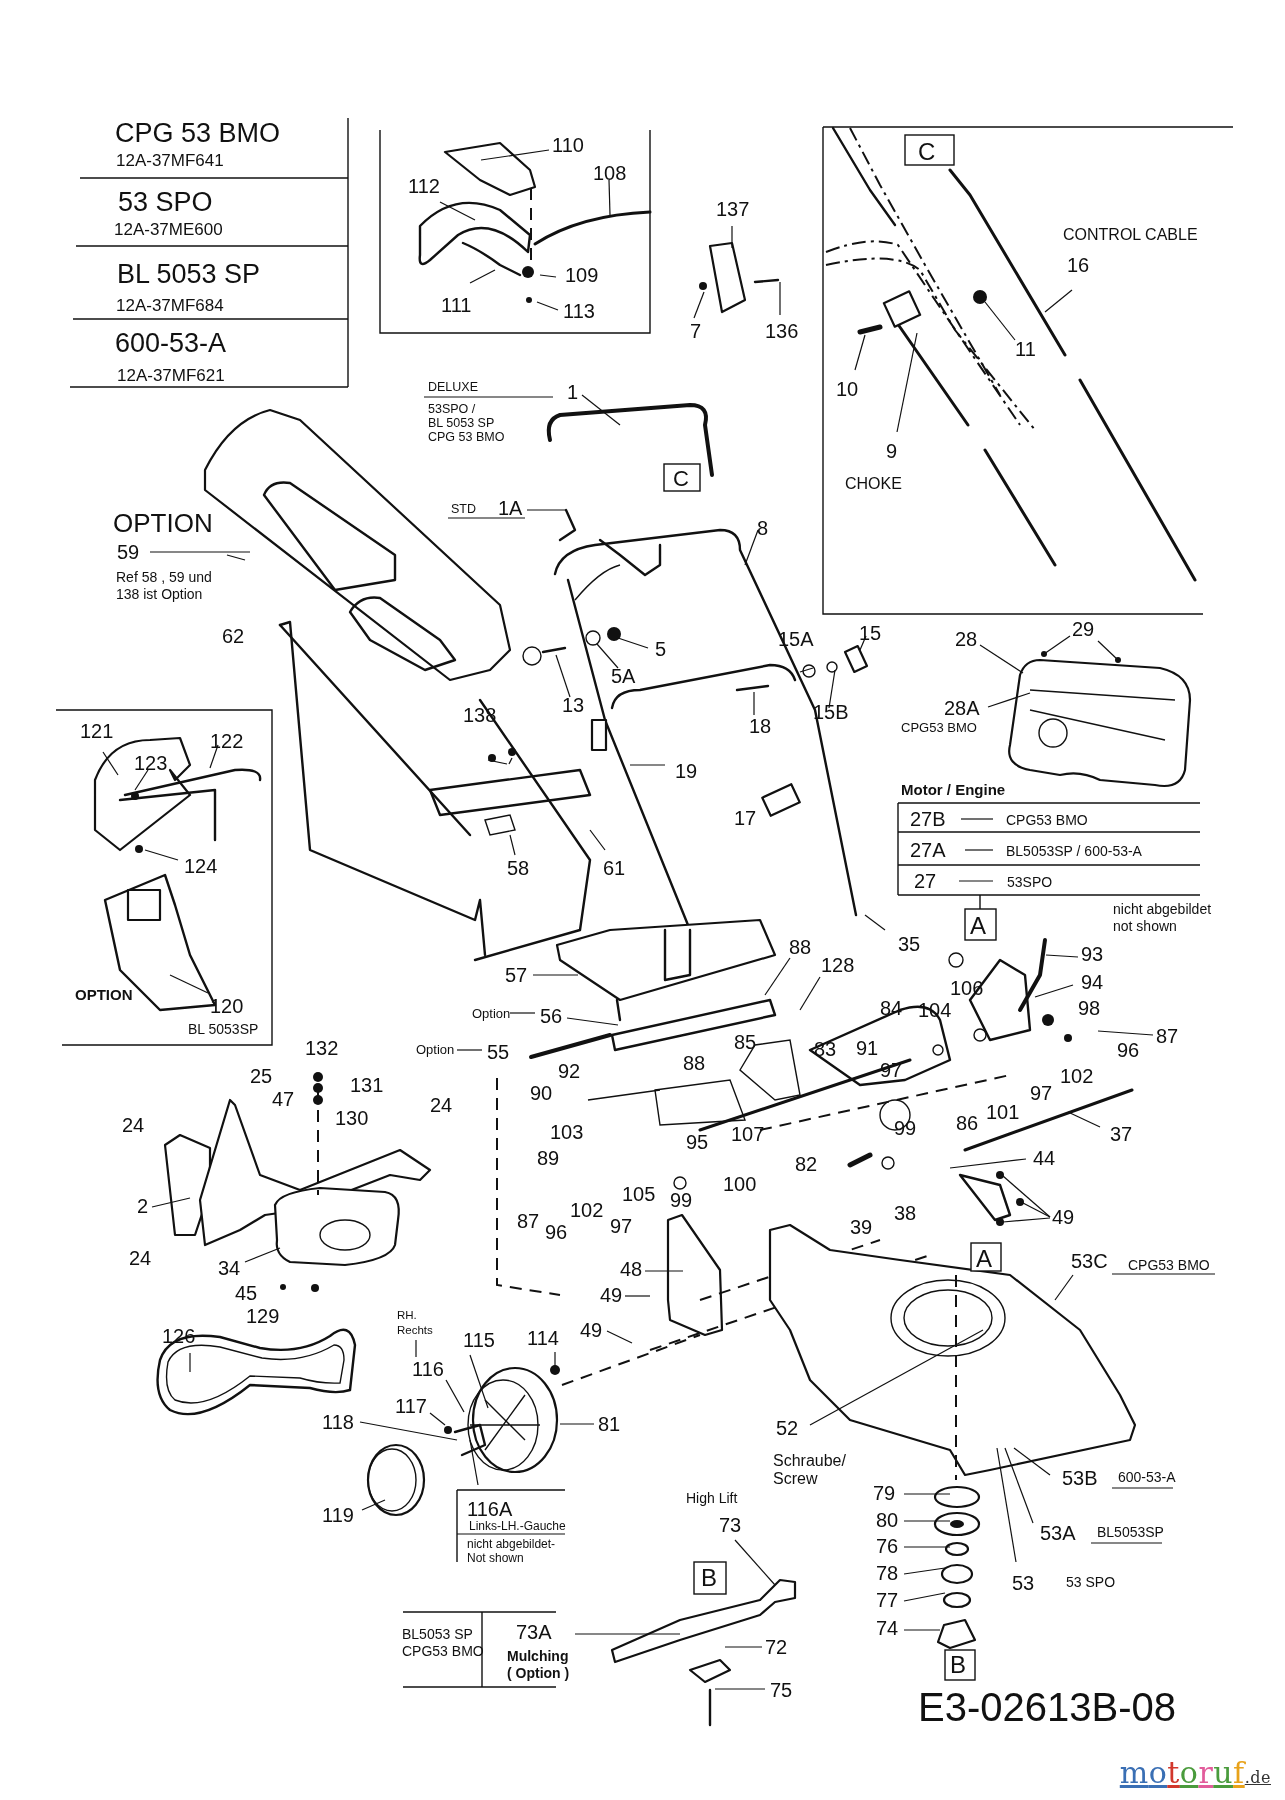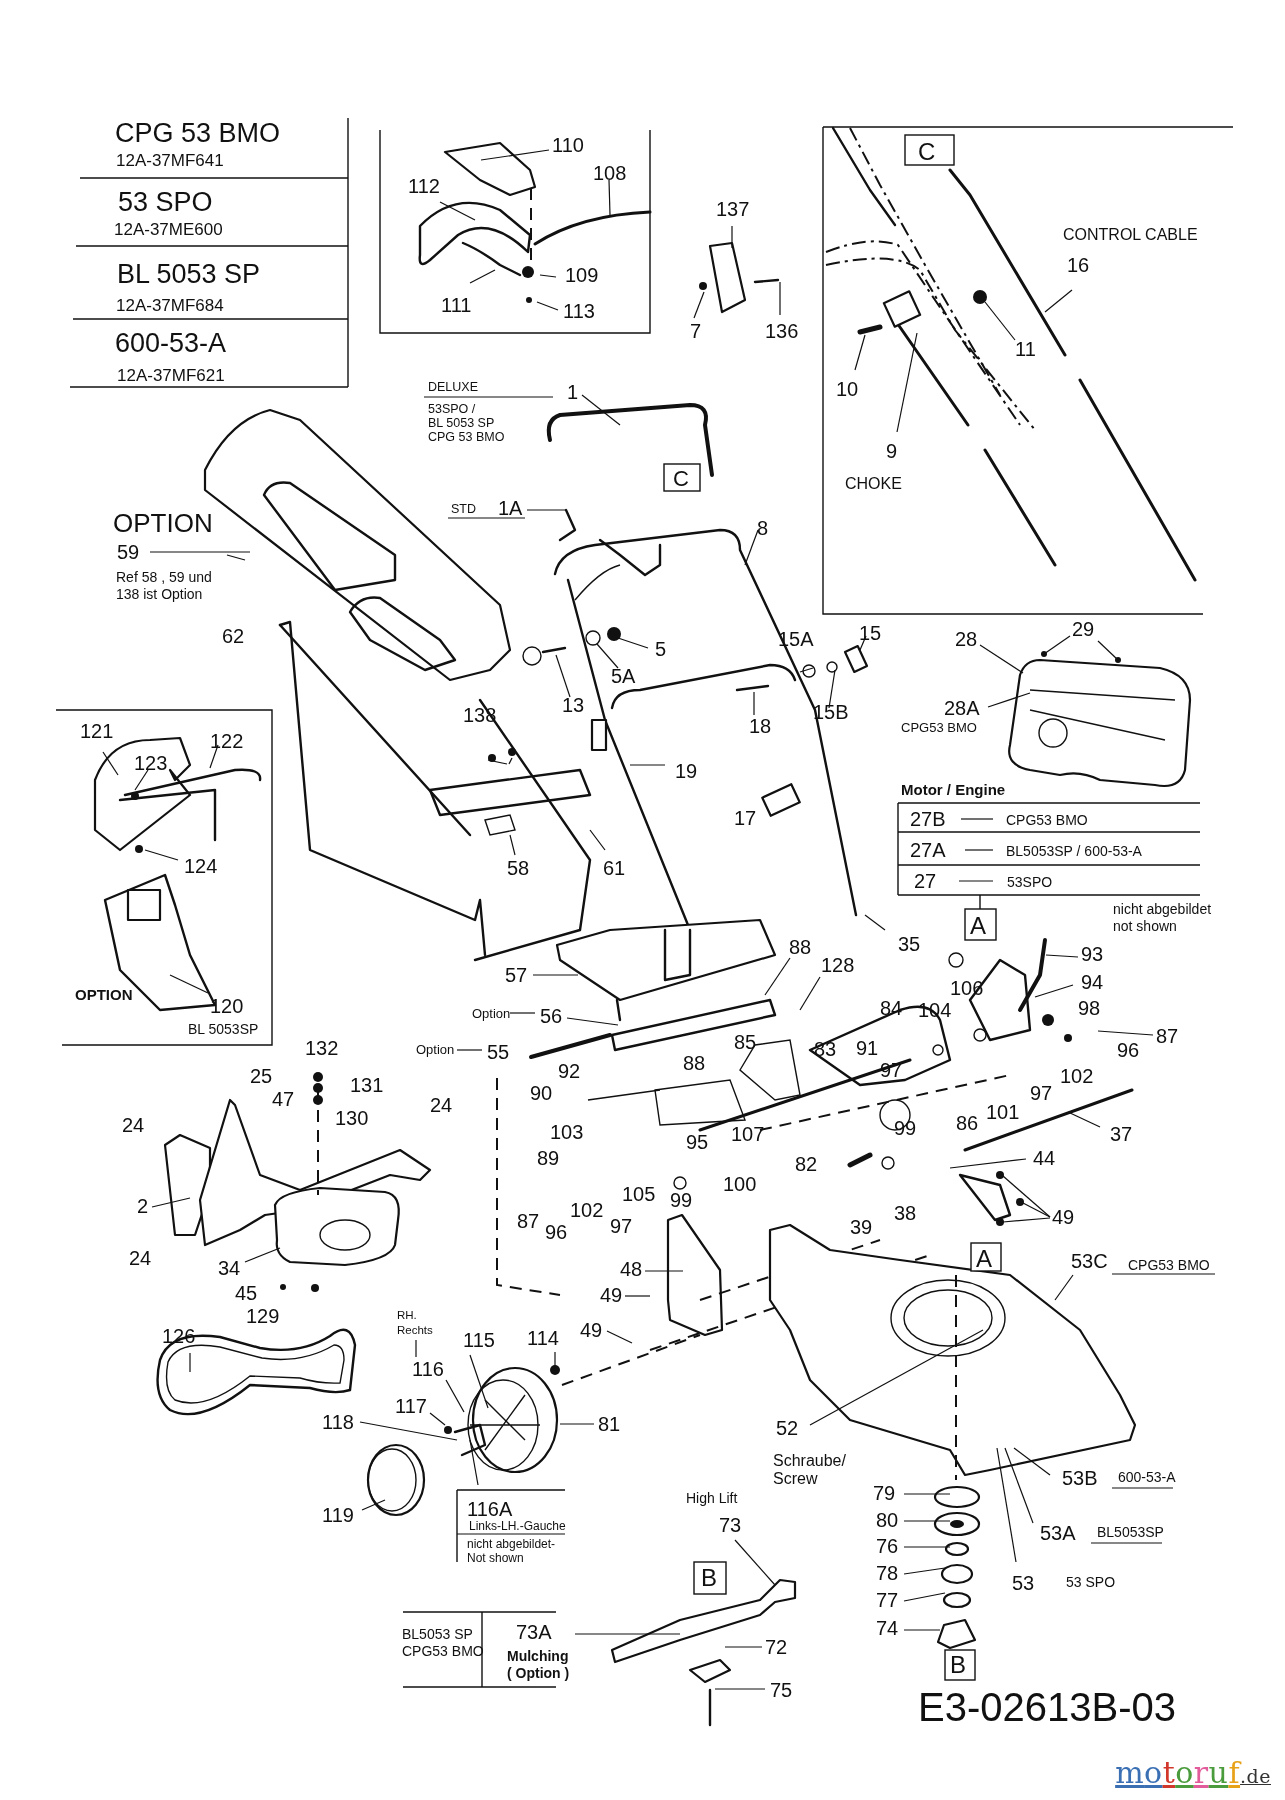--- a/index.html
+++ b/index.html
@@ -16,21 +16,21 @@
   .part{stroke:#111;stroke-width:2.4;fill:none;stroke-linejoin:round;stroke-linecap:round;}
   .thin{stroke:#111;stroke-width:1.4;fill:none;}
   .dash{stroke:#111;stroke-width:2;fill:none;stroke-dasharray:12 8;}
   .dashdot{stroke:#111;stroke-width:2;fill:none;stroke-dasharray:14 5 3 5;}
   .frame{stroke:#111;stroke-width:1.4;fill:none;}
   .fillpart{stroke:#111;stroke-width:2.2;fill:#fff;stroke-linejoin:round;}
   .dot{fill:#111;}
   .boxlbl{stroke:#111;stroke-width:1.4;fill:#fff;}
   .wm{position:absolute;right:14px;bottom:10px;font-family:"DejaVu Serif",serif;font-size:30px;letter-spacing:0.5px;}
   .wm span{display:inline-block;text-decoration:underline;}
-  .wm .tld{font-size:19px;color:#333;}
+  .wm .tld{font-size:16px;color:#333;}
   .docid{position:absolute;left:918px;top:1685px;font-family:"Liberation Sans",sans-serif;font-size:40px;}
 </style>
 </head>
 <body>
 
 <svg id="diagram" viewBox="0 0 1285 1800" xmlns="http://www.w3.org/2000/svg">
 
   <g>
     <line class="frame" x1="348" y1="118" x2="348" y2="387"></line>
     <line class="thin" x1="80" y1="178" x2="348" y2="178" stroke="#888"></line>
@@ -500,16 +500,16 @@
       <line class="line" x1="575" y1="1634" x2="680" y2="1634"></line>
       <text class="lbl s" x="402" y="1639">BL5053 SP</text>
       <text class="lbl s" x="402" y="1656">CPG53 BMO</text>
       <text class="lbl n" x="516" y="1639">73A</text>
       <text class="lbl s b" x="507" y="1661" style="font-size:14px">Mulching</text>
       <text class="lbl s b" x="507" y="1678" style="font-size:14px">( Option )</text>
     </g>
   </g>
 </svg>
 
-<div class="docid">E3-02613B-03</div>
+<div class="docid">E3-02613B-08</div>
 <div class="wm">
   <span id="wm-letters"><span style="color: rgb(58, 111, 180);">m</span><span style="color: rgb(58, 111, 180);">o</span><span style="color: rgb(210, 55, 44);">t</span><span style="color: rgb(74, 155, 60);">o</span><span style="color: rgb(226, 92, 155);">r</span><span style="color: rgb(74, 155, 60);">u</span><span style="color: rgb(232, 162, 26);">f</span></span><span class="tld">.de</span>
 </div>
 
 </body></html>

